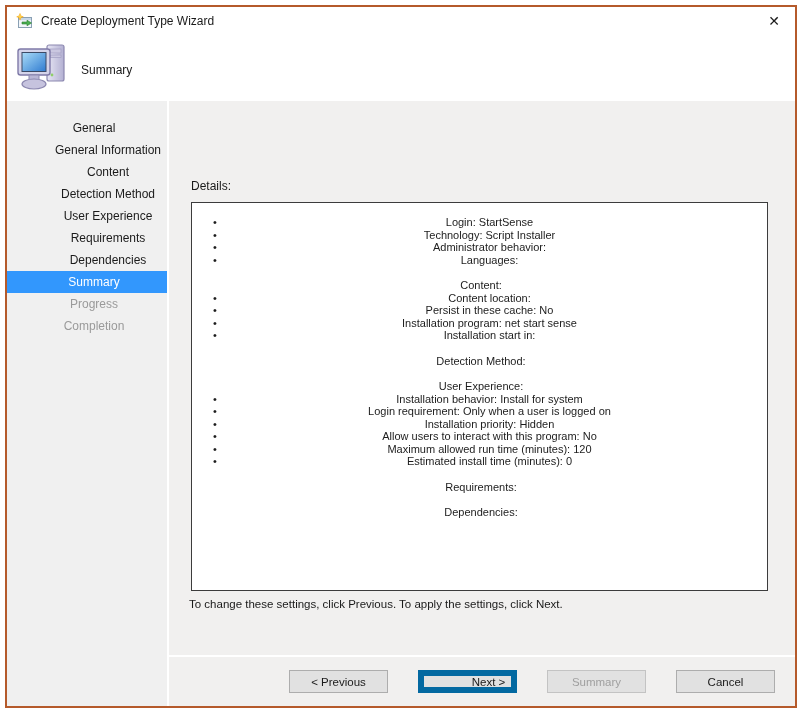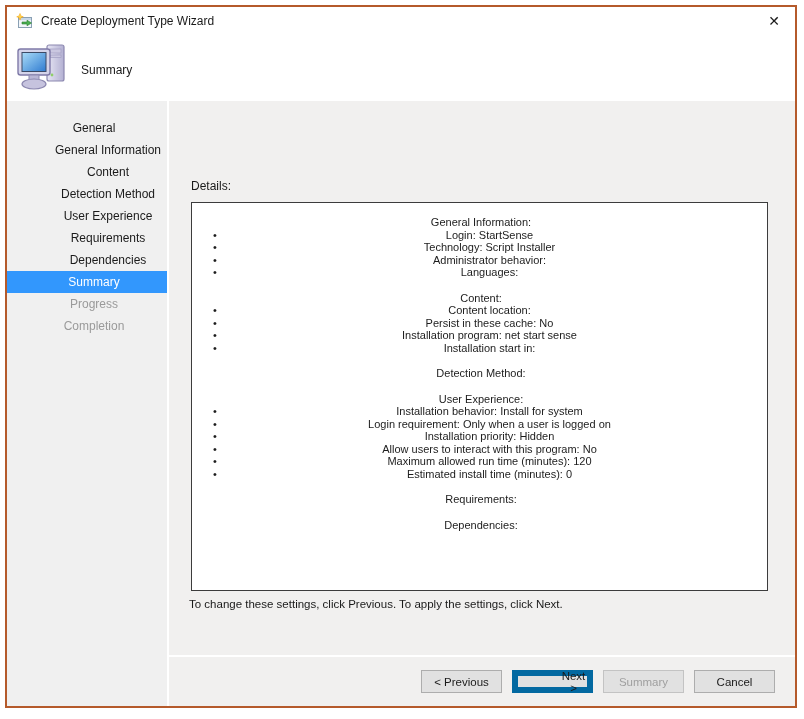--- a/index.html
+++ b/index.html
@@ -79,24 +79,24 @@
   .h-divider{
     position:absolute;left:0;top:554px;right:0;height:2px;background:#ffffff;
   }
   .footer{
     position:absolute;left:0;top:556px;right:0;bottom:0;background:#f1f0ef;
   }
   .footer-buttons{
     position:absolute;right:20px;top:13px;display:flex;gap:10px;
   }
   .btn{
-    width:81px;height:23px;background:#e1e1e1;border:1px solid #adadad;
+    width:99px;height:23px;background:#e1e1e1;border:1px solid #adadad;
     font-size:11.5px;color:#1a1a1a;box-sizing:border-box;
     display:flex;align-items:center;justify-content:center;
-    font-family:"Liberation Sans", sans-serif;cursor:default;
+    font-family:"Liberation Sans", sans-serif;cursor:default;margin-left:20px;
   }
   .btn.default{border:6px solid #0369a1;padding-left:42px;}
   .btn.disabled{color:#9f9f9f;border-color:#c3c3c3;}
 </style>
 </head>
 <body>
 
 <div class="window">
 
   <div class="titlebar">
@@ -158,21 +158,20 @@
         </div>
     </div>
     <div class="v-divider"></div>
 
     <div class="content">
       <div class="details-label">Details:</div>
 
       <div class="details-box">
         <div class="details-inner" id="details-inner">
             <div class="d-section">
-              <div class="d-title">General Information:</div>
               <div class="d-item"><span class="bullet">•</span><span>Login: StartSense</span></div>
               <div class="d-item"><span class="bullet">•</span><span>Technology: Script Installer</span></div>
               <div class="d-item"><span class="bullet">•</span><span>Administrator behavior:</span></div>
               <div class="d-item"><span class="bullet">•</span><span>Languages:</span></div>
             </div>
             <div class="d-section">
               <div class="d-title">Content:</div>
               <div class="d-item"><span class="bullet">•</span><span>Content location:</span></div>
               <div class="d-item"><span class="bullet">•</span><span>Persist in these cache: No</span></div>
               <div class="d-item"><span class="bullet">•</span><span>Installation program: net start sense</span></div>

